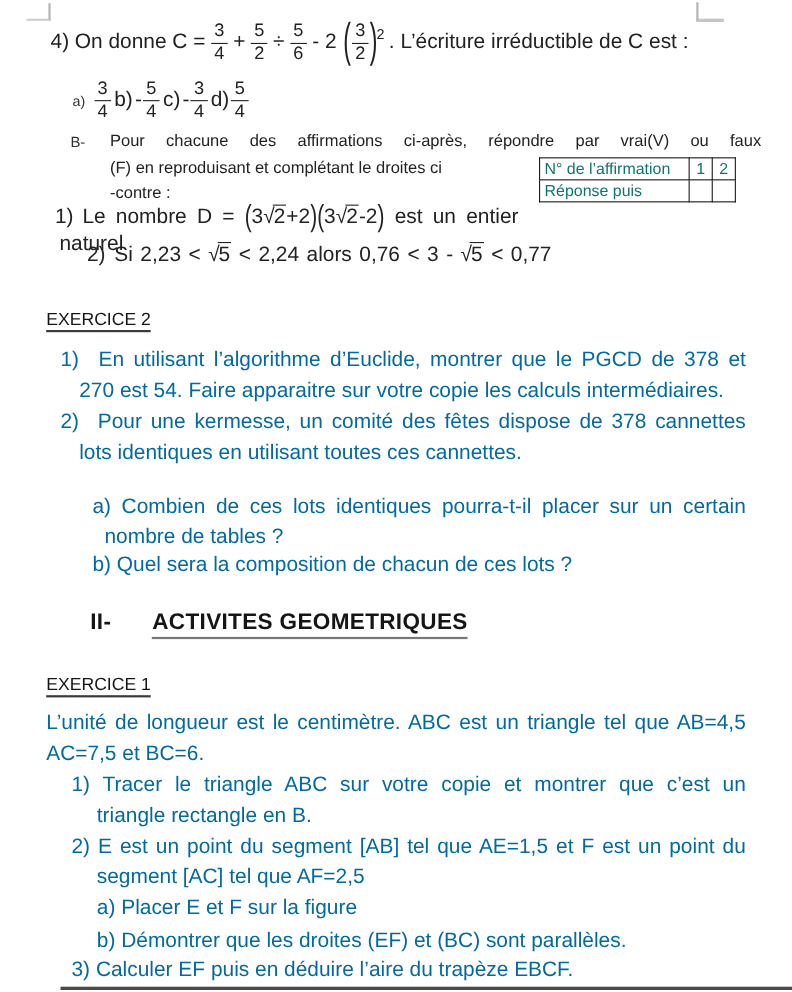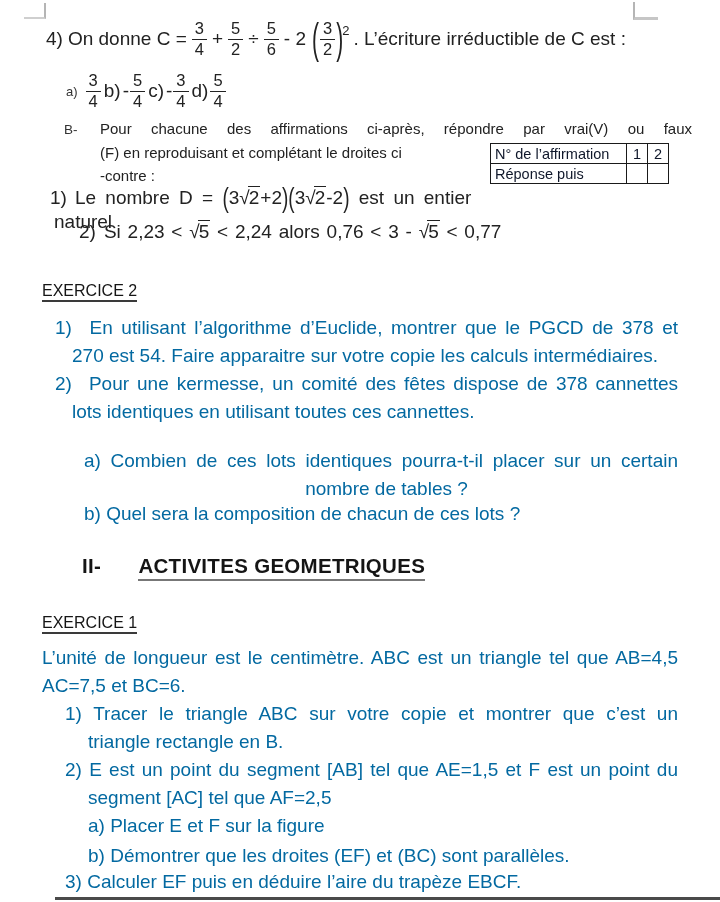--- a/index.html
+++ b/index.html
@@ -28,21 +28,21 @@
   .optlabel-a{font-size:13px;margin-right:8px;color:#333;}
   .optlabel{margin-left:3px;margin-right:2px;}
   .optsign{margin-right:1px;}
 
   
   .bmarker{position:absolute;left:0;top:5px;font-size:13.5px;color:#333;}
   .blines{margin-left:36px;width:592px;font-size:15px;line-height:23.5px;}
   .jfull{text-align:justify;text-align-last:justify;}
 
   
-  .aff-table{border-collapse:collapse;font-size:14.5px;color:#0f172a;}
+  .aff-table{border-collapse:collapse;font-size:14.5px;color:#0f766e;}
   .aff-table td{border:1.8px solid #1a1a1a;height:19px;padding:0;}
   .aff-table td.lbl{width:131px;padding-left:4px;}
   .aff-table td.n{width:20px;text-align:center;}
 
   
   .itemblock{font-size:19px;line-height:23.5px;}
   .ws1{word-spacing:4px;}
   .ws0{word-spacing:1.5px;}
   .sqrt{white-space:nowrap;}
   .radicand{border-top:1.7px solid #222;margin-left:-2px;padding:0 1px;}
@@ -53,21 +53,21 @@
   .extitle{font-size:16px;font-weight:normal;color:#151515;}
   .extitle .u{border-bottom:2.2px solid #3a3a3a;padding-bottom:1px;}
   .geoh{font-size:20.5px;font-weight:bold;color:#151515;letter-spacing:0.3px;}
   .geoh .num{margin-right:32px;}
   .geoh .u{border-bottom:2.5px solid #777;padding-bottom:2px;}
 
   
   .para{font-size:19px;line-height:28px;color:#0369a1;}
   .para .jl{text-align:justify;text-align-last:justify;}
   .para .cont{margin-left:17px;}
-  .para .cont2{margin-left:11px;text-align:center;}
+  .para .cont2{margin-left:11px;}
   .para .cont3{margin-left:23px;}
   .mk{margin-right:9px;}
 </style>
 </head>
 <body>
 
 <div class="page">
 
   <div class="abs corner-tl"></div>
   <div class="abs corner-tr"></div>

